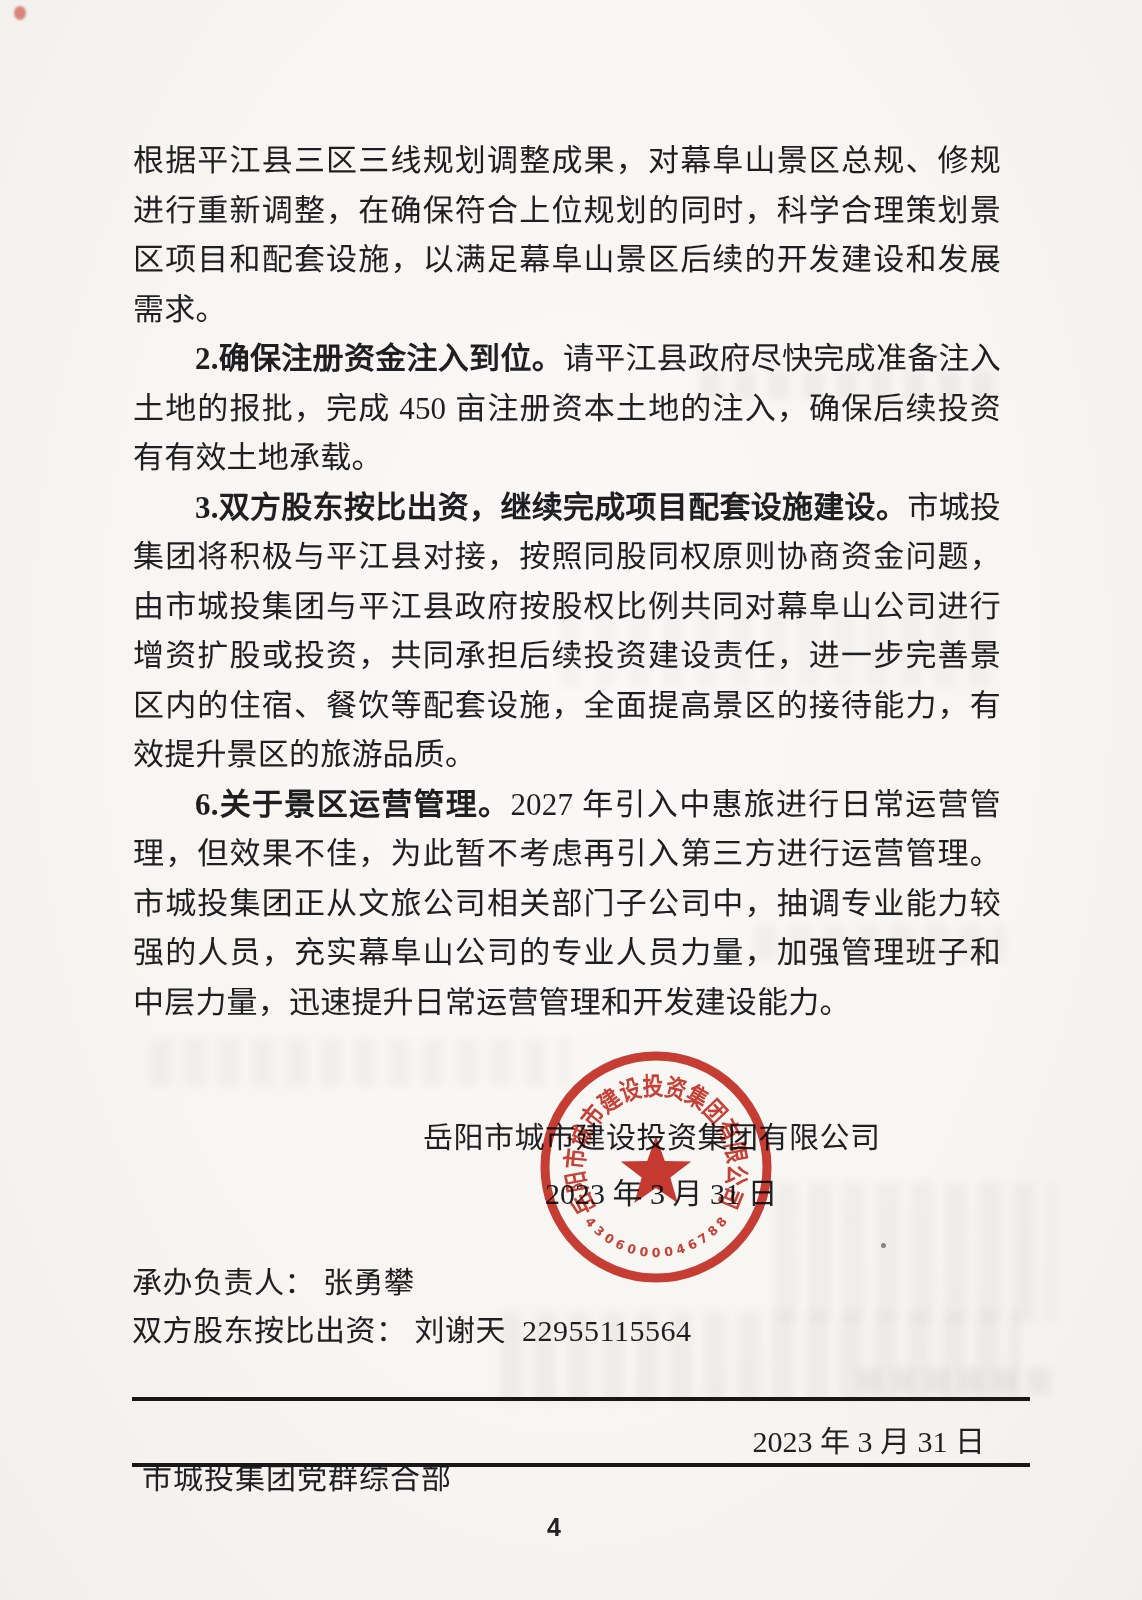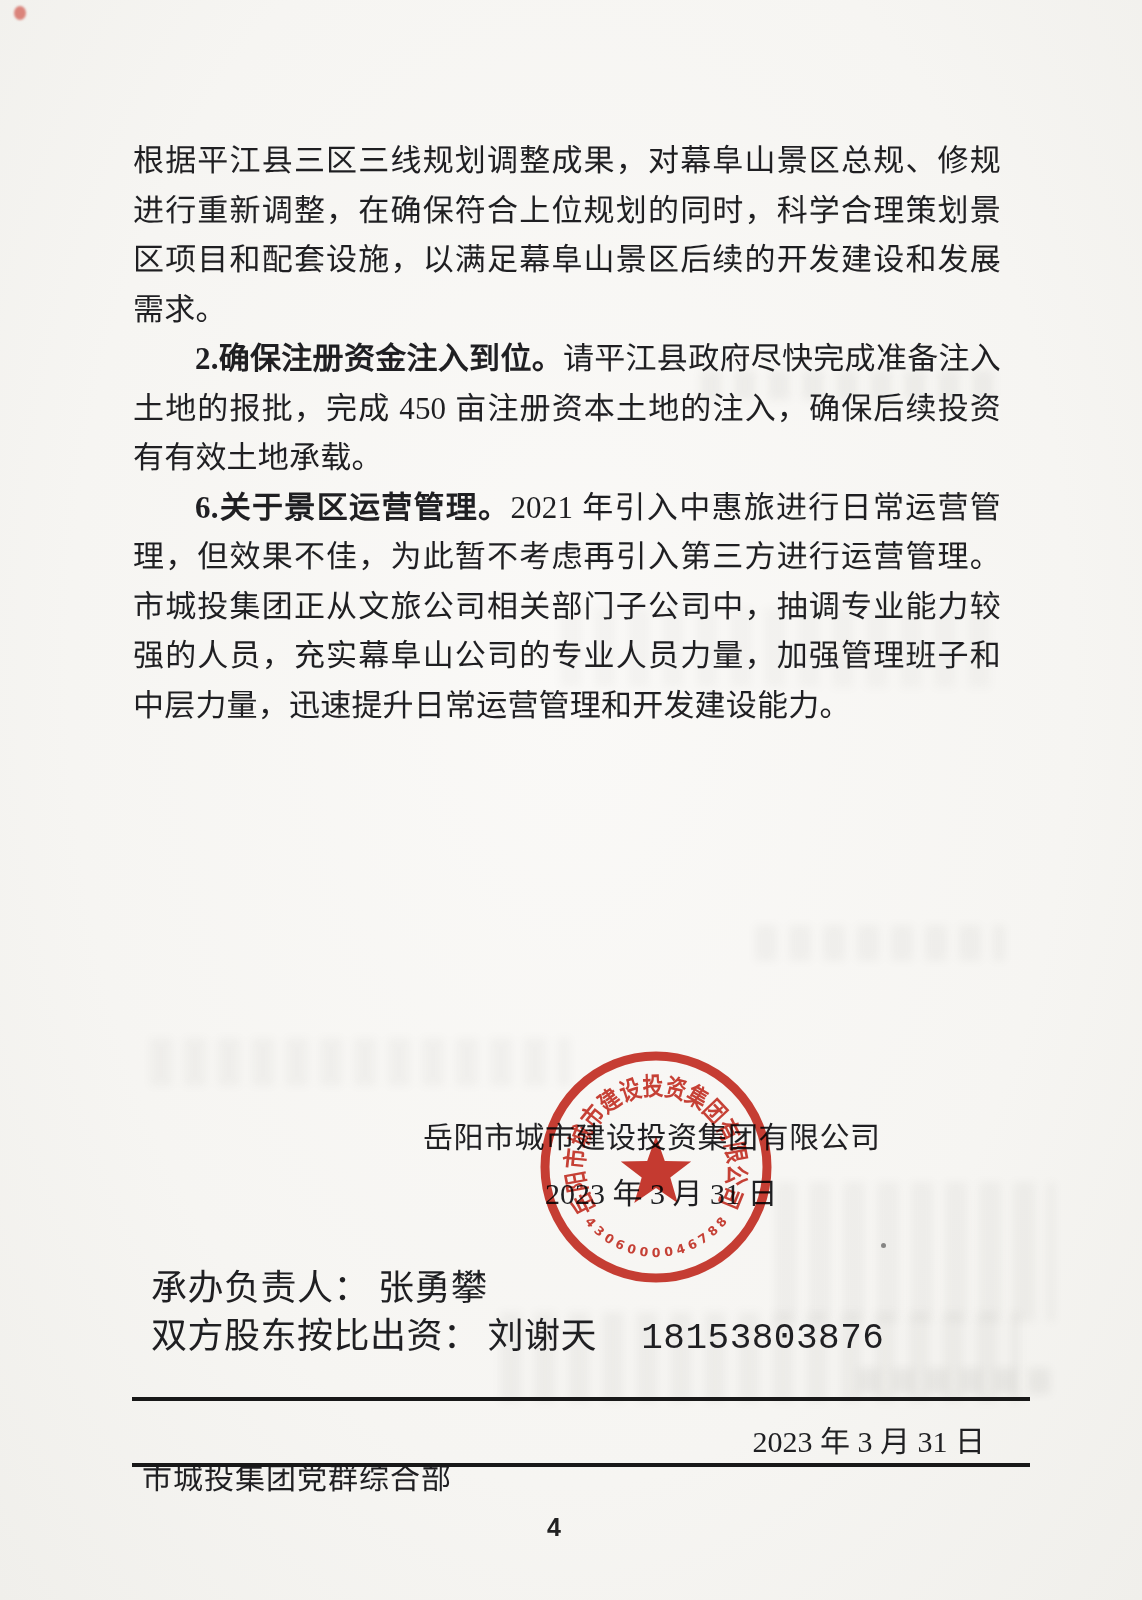--- a/index.html
+++ b/index.html
@@ -19,21 +19,21 @@
     font-size:31px;line-height:49.5px;letter-spacing:.2px;
     text-align:justify;
   }
   .body-text p{margin:0;}
   .body-text p.indent{text-indent:62px;}
   .body-text b{font-weight:700;margin-top:30px;}
   
   .sig-company{position:absolute;left:423px;top:1113px;font-size:30px;letter-spacing:.5px;white-space:pre;}
   .sig-date{position:absolute;left:545px;top:1169px;font-size:30px;white-space:pre;}
   
-  .contact{position:absolute;left:151px;font-size:36px;letter-spacing:.5px;font-family:Liberation Mono, monospace;}
+  .contact{position:absolute;left:132px;font-size:30px;letter-spacing:.5px;}
   .contact .contact-value{white-space:pre;margin-left:8px;}
   .contact-1{top:1258px;}
   .contact-2{top:1306px;}
   
   .rule{position:absolute;left:132px;width:898px;height:4px;background:#181818;}
   .rule-top{top:1397px;}
   .rule-bottom{top:1463px;}
   .footer-dept{position:absolute;left:142px;top:1417px;font-size:30px;letter-spacing:1px;margin-top:37px;}
   .footer-date{position:absolute;right:157px;top:1417px;font-size:30px;white-space:pre;}
   .page-number{
@@ -69,21 +69,22 @@
   <div class="smudge sm2"></div>
   <div class="smudge sm3"></div>
   <div class="smudge sm4"></div>
   <div class="smudge sm5"></div>
   <div class="smudge sm6"></div>
   <div class="smudge sm7"></div>
 
   <main class="body-text">
       <p class=""><span>根据平江县三区三线规划调整成果，对幕阜山景区总规、修规进行重新调整，在确保符合上位规划的同时，科学合理策划景区项目和配套设施，以满足幕阜山景区后续的开发建设和发展需求。</span></p>
       <p class="indent"><b>2.确保注册资金注入到位。</b><span>请平江县政府尽快完成准备注入土地的报批，完成 450 亩注册资本土地的注入，确保后续投资有有效土地承载。</span></p>
-      <p class="indent"><b>6.关于景区运营管理。</b><span>2021 年引入中惠旅进行日常运营管理，但效果不佳，为此暂不考虑再引入第三方进行运营管理。市城投集团正从文旅公司相关部门子公司中，抽调专业能力较强的人员，充实幕阜山公司的专业人员力量，加强管理班子和中层力量，迅速提升日常运营管理和开发建设能力。</span></p>
+      <p class="indent"><b>3.双方股东按比出资，继续完成项目配套设施建设。</b><span>市城投集团将积极与平江县对接，按照同股同权原则协商资金问题，由市城投集团与平江县政府按股权比例共同对幕阜山公司进行增资扩股或投资，共同承担后续投资建设责任，进一步完善景区内的住宿、餐饮等配套设施，全面提高景区的接待能力，有效提升景区的旅游品质。</span></p>
+      <p class="indent"><b>6.关于景区运营管理。</b><span>2027 年引入中惠旅进行日常运营管理，但效果不佳，为此暂不考虑再引入第三方进行运营管理。市城投集团正从文旅公司相关部门子公司中，抽调专业能力较强的人员，充实幕阜山公司的专业人员力量，加强管理班子和中层力量，迅速提升日常运营管理和开发建设能力。</span></p>
     </main>
 
   <div class="sig-company">岳阳市城市建设投资集团有限公司</div>
   <div class="sig-date">2023 年 3 月 31 日</div>
 
   <svg class="seal" viewBox="0 0 232 232" xmlns="http://www.w3.org/2000/svg" aria-hidden="true">
     <defs>
       <path id="ringPath" d="M 57 157.3 A 72 72 0 1 1 175 157.3" fill="none"></path>
       <path id="codePath" d="M 42.3 167.6 A 90 90 0 0 0 189.7 167.6" fill="none"></path>
     </defs>
@@ -94,21 +95,21 @@
     </text>
     <text font-size="12.5" font-weight="700" fill="#c6291d" opacity=".93" font-family="DejaVu Sans, Liberation Sans, sans-serif">
       <textPath href="#codePath" startOffset="4" textLength="165" lengthAdjust="spacing">4306000046788</textPath>
     </text>
   </svg>
 
   <div class="contact contact-1">
     <span class="contact-label">承办负责人：</span><span class="contact-value">张勇攀</span>
   </div>
   <div class="contact contact-2">
-    <span class="contact-label">双方股东按比出资：</span><span class="contact-value">刘谢天  18153803876</span>
+    <span class="contact-label">双方股东按比出资：</span><span class="contact-value">刘谢天  22955115564</span>
   </div>
 
   <div class="rule rule-top"></div>
   <div class="footer-dept">市城投集团党群综合部</div>
   <div class="footer-date">2023 年 3 月 31 日</div>
   <div class="rule rule-bottom"></div>
 
   <div class="page-number">4</div>
 
 </div>

